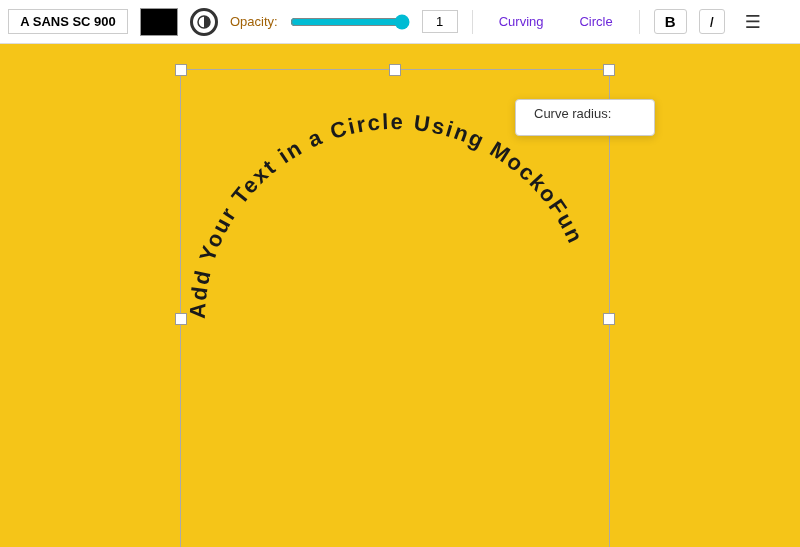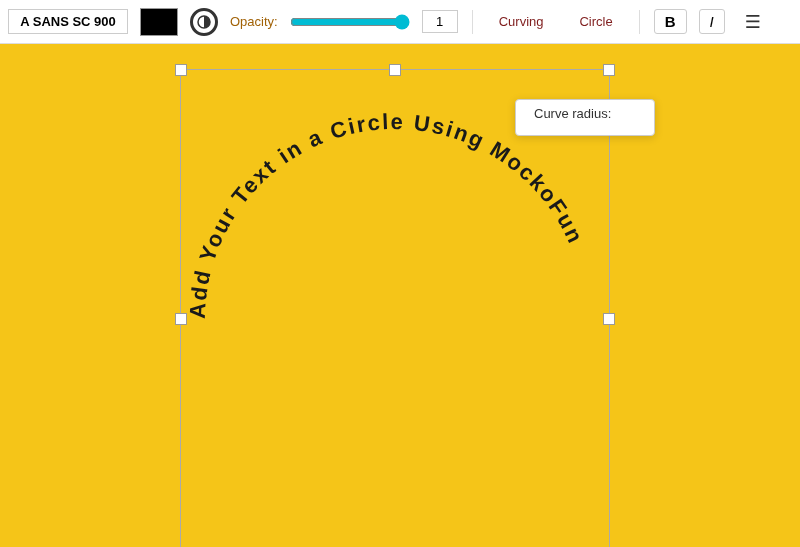--- a/index.html
+++ b/index.html
@@ -77,21 +77,21 @@
       padding: 3px 4px;
       font-size: 13px;
       text-align: center;
     }
 
     .toolbar-btn {
       padding: 4px 12px;
       background: none;
       border: none;
       font-size: 13px;
-      color: #7f1d1d;
+      color: #6d28d9;
       cursor: pointer;
       border-radius: 3px;
     }
 
     .toolbar-sep {
       width: 1px;
       height: 24px;
       background: #ddd;
       margin: 0 2px;
     }

